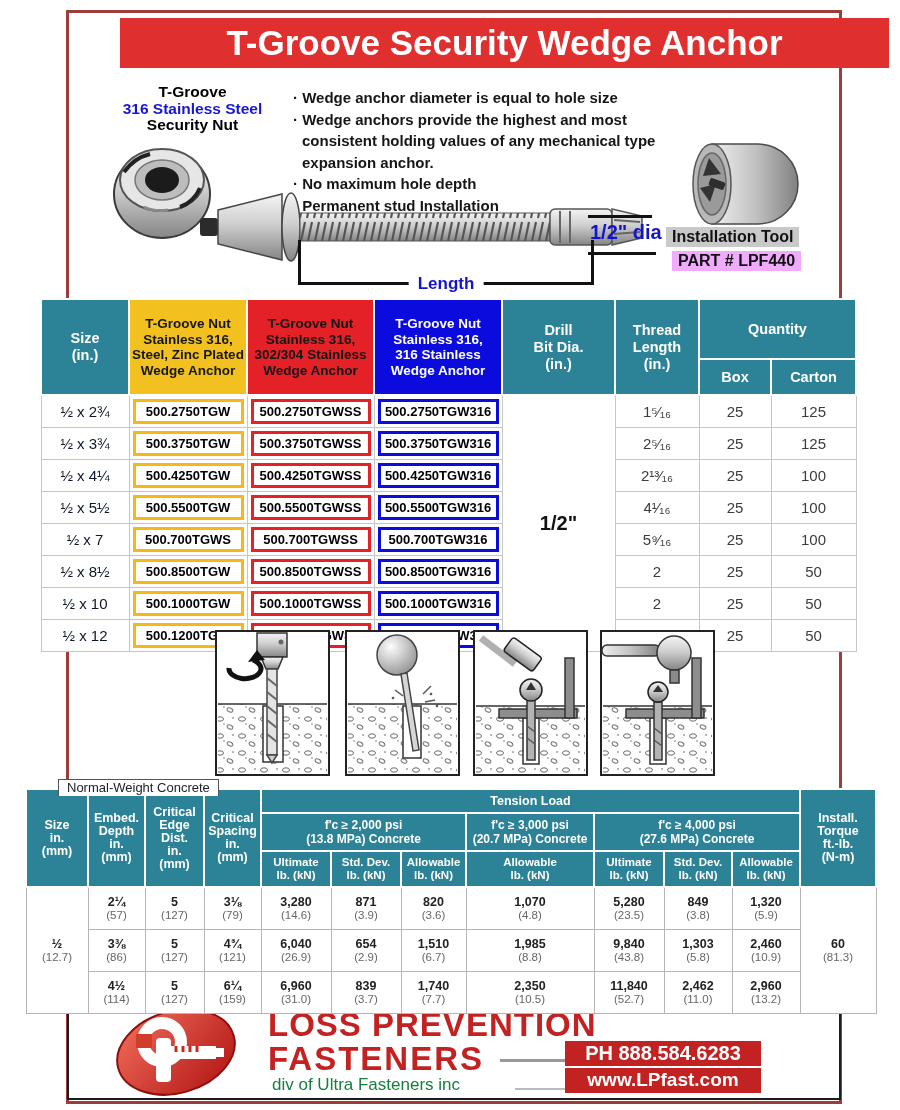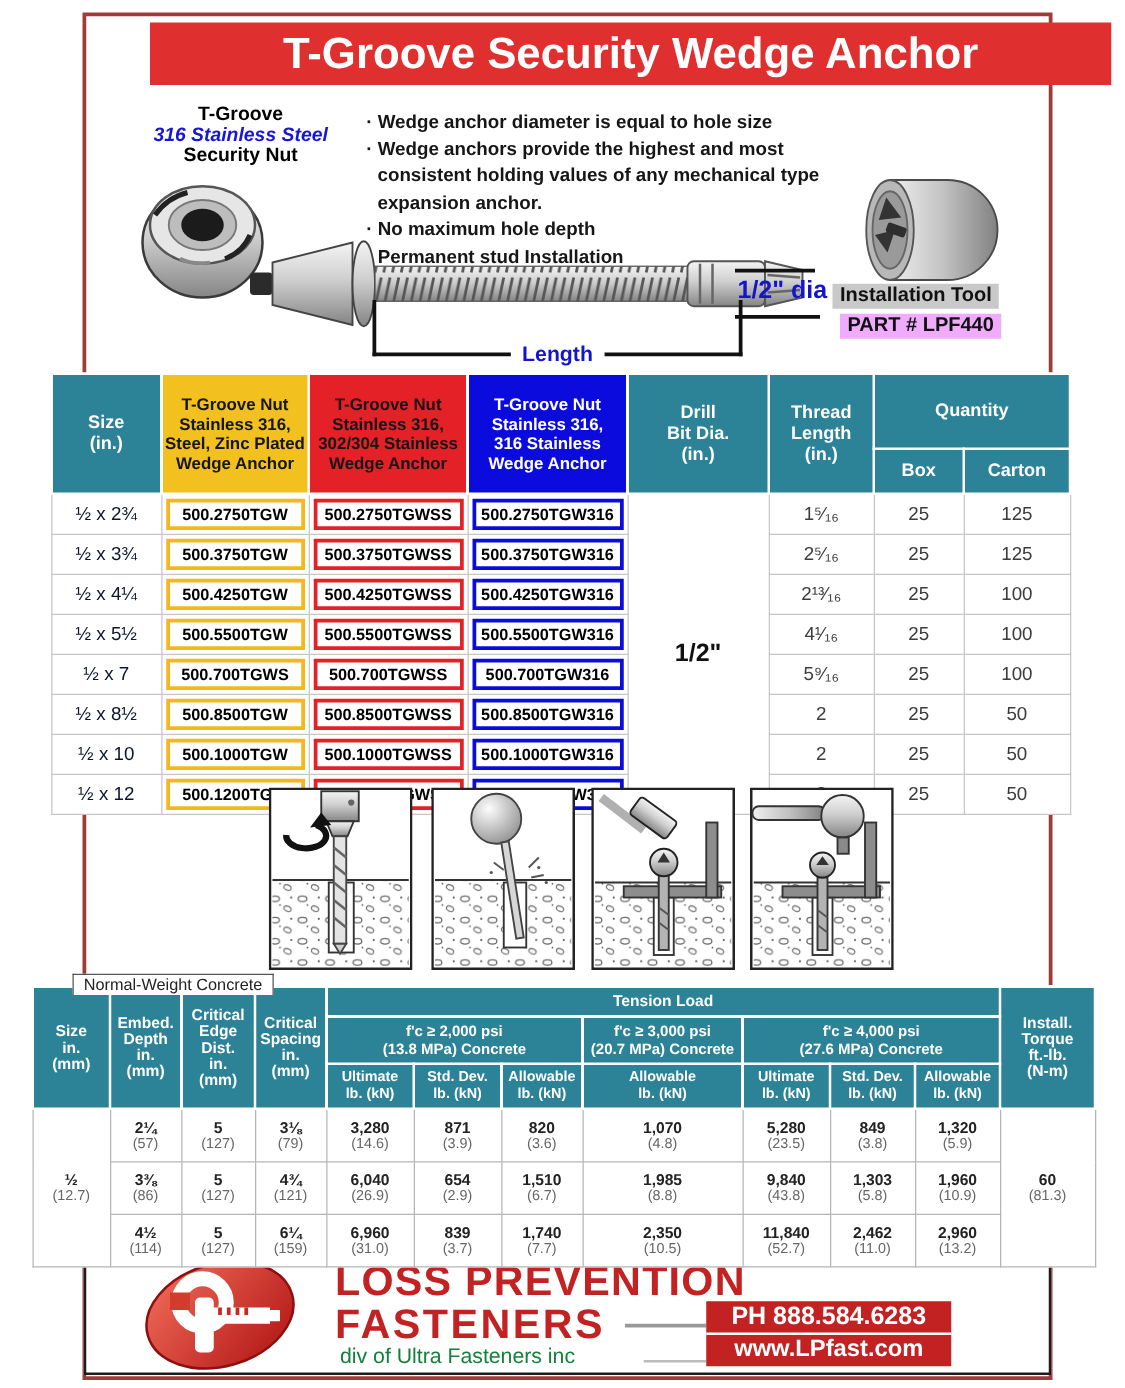--- a/index.html
+++ b/index.html
@@ -9,21 +9,21 @@
 
   
   #frame{left:66px;top:10px;width:770px;height:1088px;border:3px solid #9e3b3b;}
 
   
   #banner{left:120px;top:18px;width:769px;height:50px;background:#df2f2f;
           color:#fff;font-weight:bold;font-size:35px;line-height:50px;text-align:center;}
 
   
   #nutlabel{left:100px;top:84px;width:185px;text-align:center;font-weight:bold;font-size:15.5px;line-height:16.5px;}
-  #nutlabel .l2{color:#1616d6;font-style:italic;}
+  #nutlabel .l2{color:#1616d6;}
   #bullets{left:288px;top:87px;width:408px;font-weight:bold;font-size:15px;line-height:21.5px;color:#161616;}
   #bullets div{padding-left:14px;text-indent:-9px;}
 
   #nut-img{left:108px;top:132px;}
   #anchor-img{left:194px;top:192px;}
   #tool-img{left:676px;top:140px;}
 
   #len-bracket{left:298px;top:240px;width:290px;height:42px;border-left:3px solid #111;
                border-right:3px solid #111;border-bottom:3px solid #111;}
   #len-label{position:absolute;left:50%;bottom:-12px;transform:translateX(-50%);background:#fff;
@@ -574,21 +574,21 @@
           </td>
           <td>
             <div class="v">9,840</div>
             <div class="m">(43.8)</div>
           </td>
           <td>
             <div class="v">1,303</div>
             <div class="m">(5.8)</div>
           </td>
           <td>
-            <div class="v">1,960</div>
+            <div class="v">2,460</div>
             <div class="m">(10.9)</div>
           </td>
         </tr>
         <tr class="data">
           <td>
             <div class="v">4½</div>
             <div class="m">(114)</div>
           </td>
           <td>
             <div class="v">5</div>

